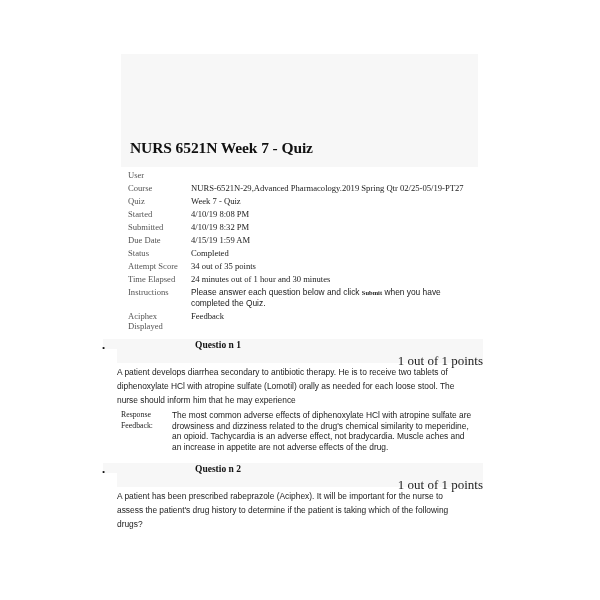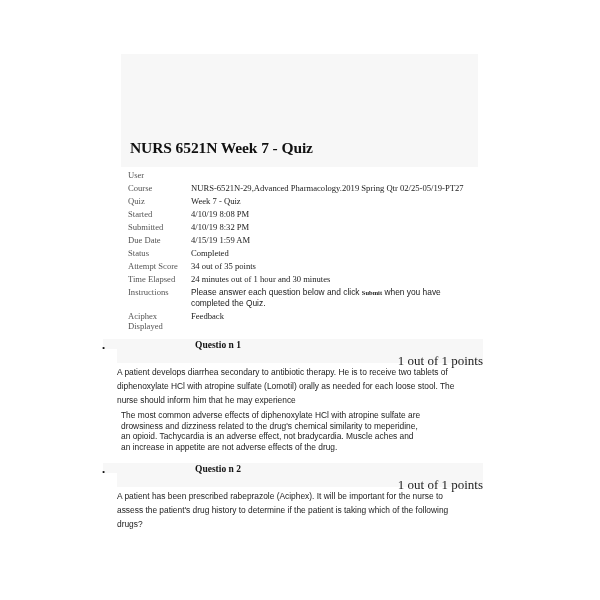--- a/index.html
+++ b/index.html
@@ -202,20 +202,21 @@
 </div>
 
 <div class="question" style="top:339px;">
   <div class="q-head-top"></div>
   <div class="q-head"></div>
   <span class="q-bullet">•</span>
   <div class="q-title">Questio n 1</div>
   <div class="q-points">1 out of 1 points</div>
   <div class="q-text">A patient develops diarrhea secondary to antibiotic therapy. He is to receive two tablets of diphenoxylate HCl with atropine sulfate (Lomotil) orally as needed for each loose stool. The nurse should inform him that he may experience</div>
   <div class="feedback">
+    <div class="feedback-label">Response Feedback:</div>
     <div class="feedback-text">The most common adverse effects of diphenoxylate HCl with atropine sulfate are drowsiness and dizziness related to the drug's chemical similarity to meperidine, an opioid. Tachycardia is an adverse effect, not bradycardia. Muscle aches and an increase in appetite are not adverse effects of the drug.</div>
   </div>
 </div>
 
 <div class="question" style="top:463px;">
   <div class="q-head-top"></div>
   <div class="q-head"></div>
   <span class="q-bullet">•</span>
   <div class="q-title">Questio n 2</div>
   <div class="q-points">1 out of 1 points</div>

